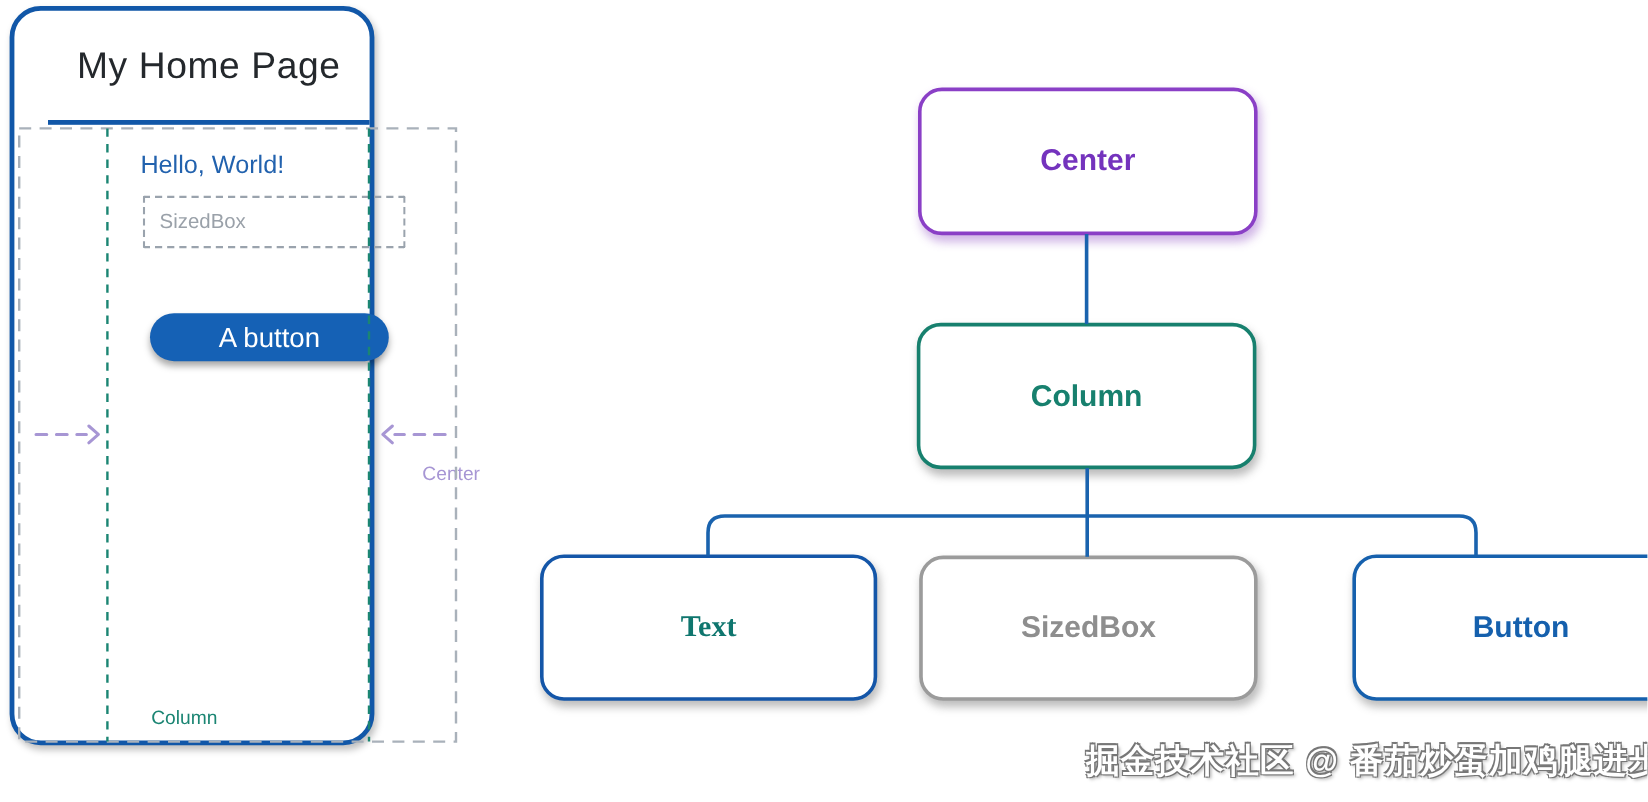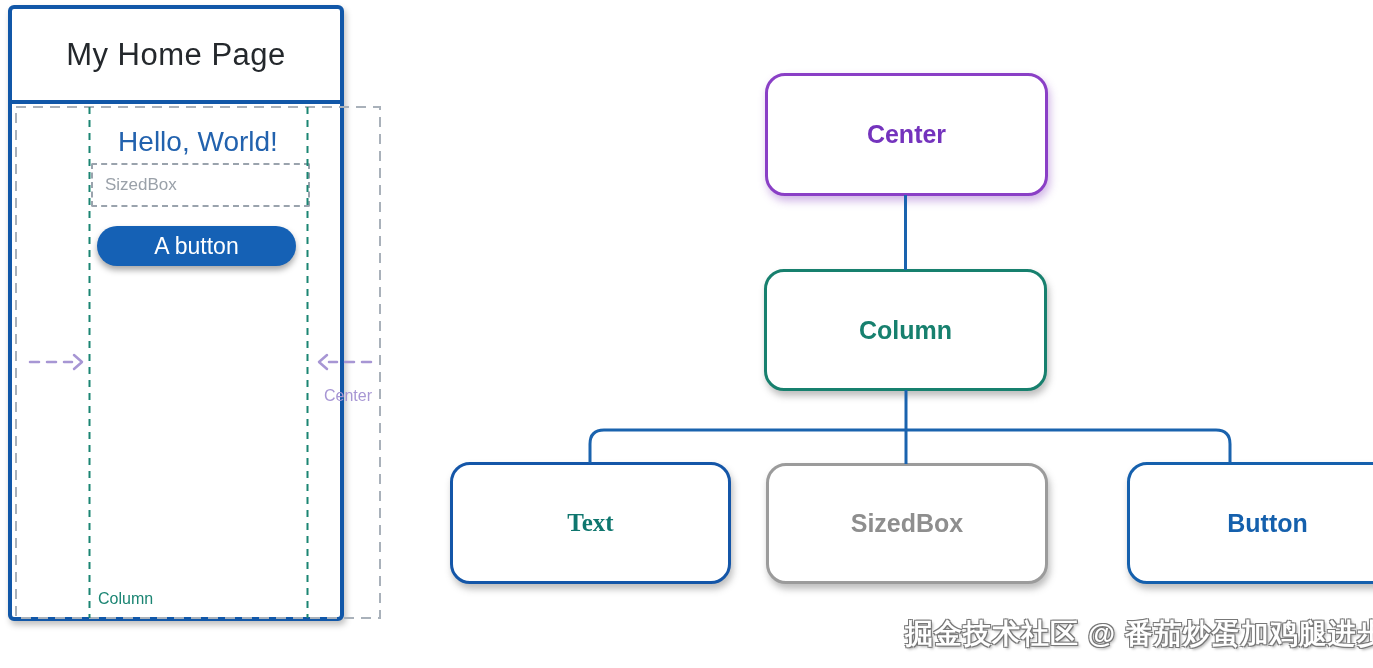--- a/index.html
+++ b/index.html
@@ -1,29 +1,29 @@
 <!DOCTYPE html>
 <html><head>
 <meta charset="utf-8">
 <style>
   html,body{margin:0;padding:0;background:#fff;}
   body{font-family:"Liberation Sans","DejaVu Sans",sans-serif;}
   #canvas{position:relative;width:1373px;height:668px;background:#fff;overflow:hidden;}
 
   
-  .phone{position:absolute;left:8px;top:5px;width:336px;height:616px;
-    border:4px solid #1157A8;border-radius:6px;background:#fff;box-sizing:border-box;
-    box-shadow:2px 4px 6px rgba(0,0,0,0.25);}
+  .phone{position:absolute;left:8px;top:5px;width:304px;height:616px;
+    border:4px solid #1157A8;border-radius:26px;background:#fff;box-sizing:border-box;
+    box-shadow:2px 4px 6px rgba(0,0,0,0.25);padding-left:28px;}
   .appbar{position:relative;height:91px;border-bottom:4px solid #1157A8;
     display:flex;align-items:center;justify-content:center;}
   .appbar-title{font-size:31px;color:#24282C;font-weight:500;letter-spacing:.5px;}
   .phone-content{position:relative;height:515px;}
 
-  .hello{position:absolute;left:77px;top:22px;width:218px;text-align:center;
-    font-size:28px;color:#2262AE;}
+  .hello{position:absolute;left:77px;top:22px;width:218px;
+    font-size:21px;color:#2262AE;}
   .sizedbox-ph{position:absolute;left:79px;top:59px;width:203px;height:40px;
     border:2px dashed #9AA3AD;border-radius:2px;display:flex;align-items:center;
     padding-left:12px;font-size:17px;color:#9AA1A9;}
   .a-button{position:absolute;left:85px;top:122px;width:199px;height:40px;
     background:#1561B5;border:none;border-radius:20px;color:#fff;font-size:23px;
     font-family:inherit;display:flex;align-items:center;justify-content:center;
     box-shadow:0 4px 6px rgba(0,0,0,0.35);cursor:pointer;}
   .center-guide-label{position:absolute;left:300px;top:283px;width:60px;text-align:right;
     font-size:16px;color:#A79BD6;}
   .column-guide-label{position:absolute;left:86px;top:486px;font-size:16px;color:#1B8573;}
@@ -53,21 +53,21 @@
 
 <div id="canvas">
 
   <div class="phone" style="border-color: rgb(17, 87, 168);">
     <div class="appbar">
       <span class="appbar-title" style="color: rgb(36, 40, 44);">My Home Page</span>
     </div>
     <div class="phone-content">
       <div class="hello" style="color: rgb(34, 98, 174);">Hello, World!</div>
       <div class="sizedbox-ph">SizedBox</div>
-      <button class="a-button" style="background-color: rgb(21, 97, 181); color: rgb(255, 255, 255);">A button</button>
+      <button class="a-button" style="background-color: rgb(21, 97, 181); color: rgb(255, 255, 255); margin-top: 35px;">A button</button>
       <div class="center-guide-label" style="color: rgb(167, 150, 212);">Center</div>
       <div class="column-guide-label" style="color: rgb(27, 133, 115);">Column</div>
     </div>
   </div>
 
   <div class="node node-center" style="border-color: rgb(138, 63, 198); color: rgb(116, 51, 189);">Center</div>
   <div class="node node-column" style="border-color: rgb(23, 128, 110); color: rgb(23, 128, 110);">Column</div>
   <div class="node node-text" style="border-color: rgb(20, 86, 168); color: #0f766e; font-family: Liberation Serif, serif;">Text</div>
   <div class="node node-sizedbox" style="border-color: rgb(155, 155, 155); color: rgb(142, 142, 142);">SizedBox</div>
   <div class="node node-button" style="border-color: rgb(21, 96, 173); color: rgb(21, 96, 173);">Button</div>

